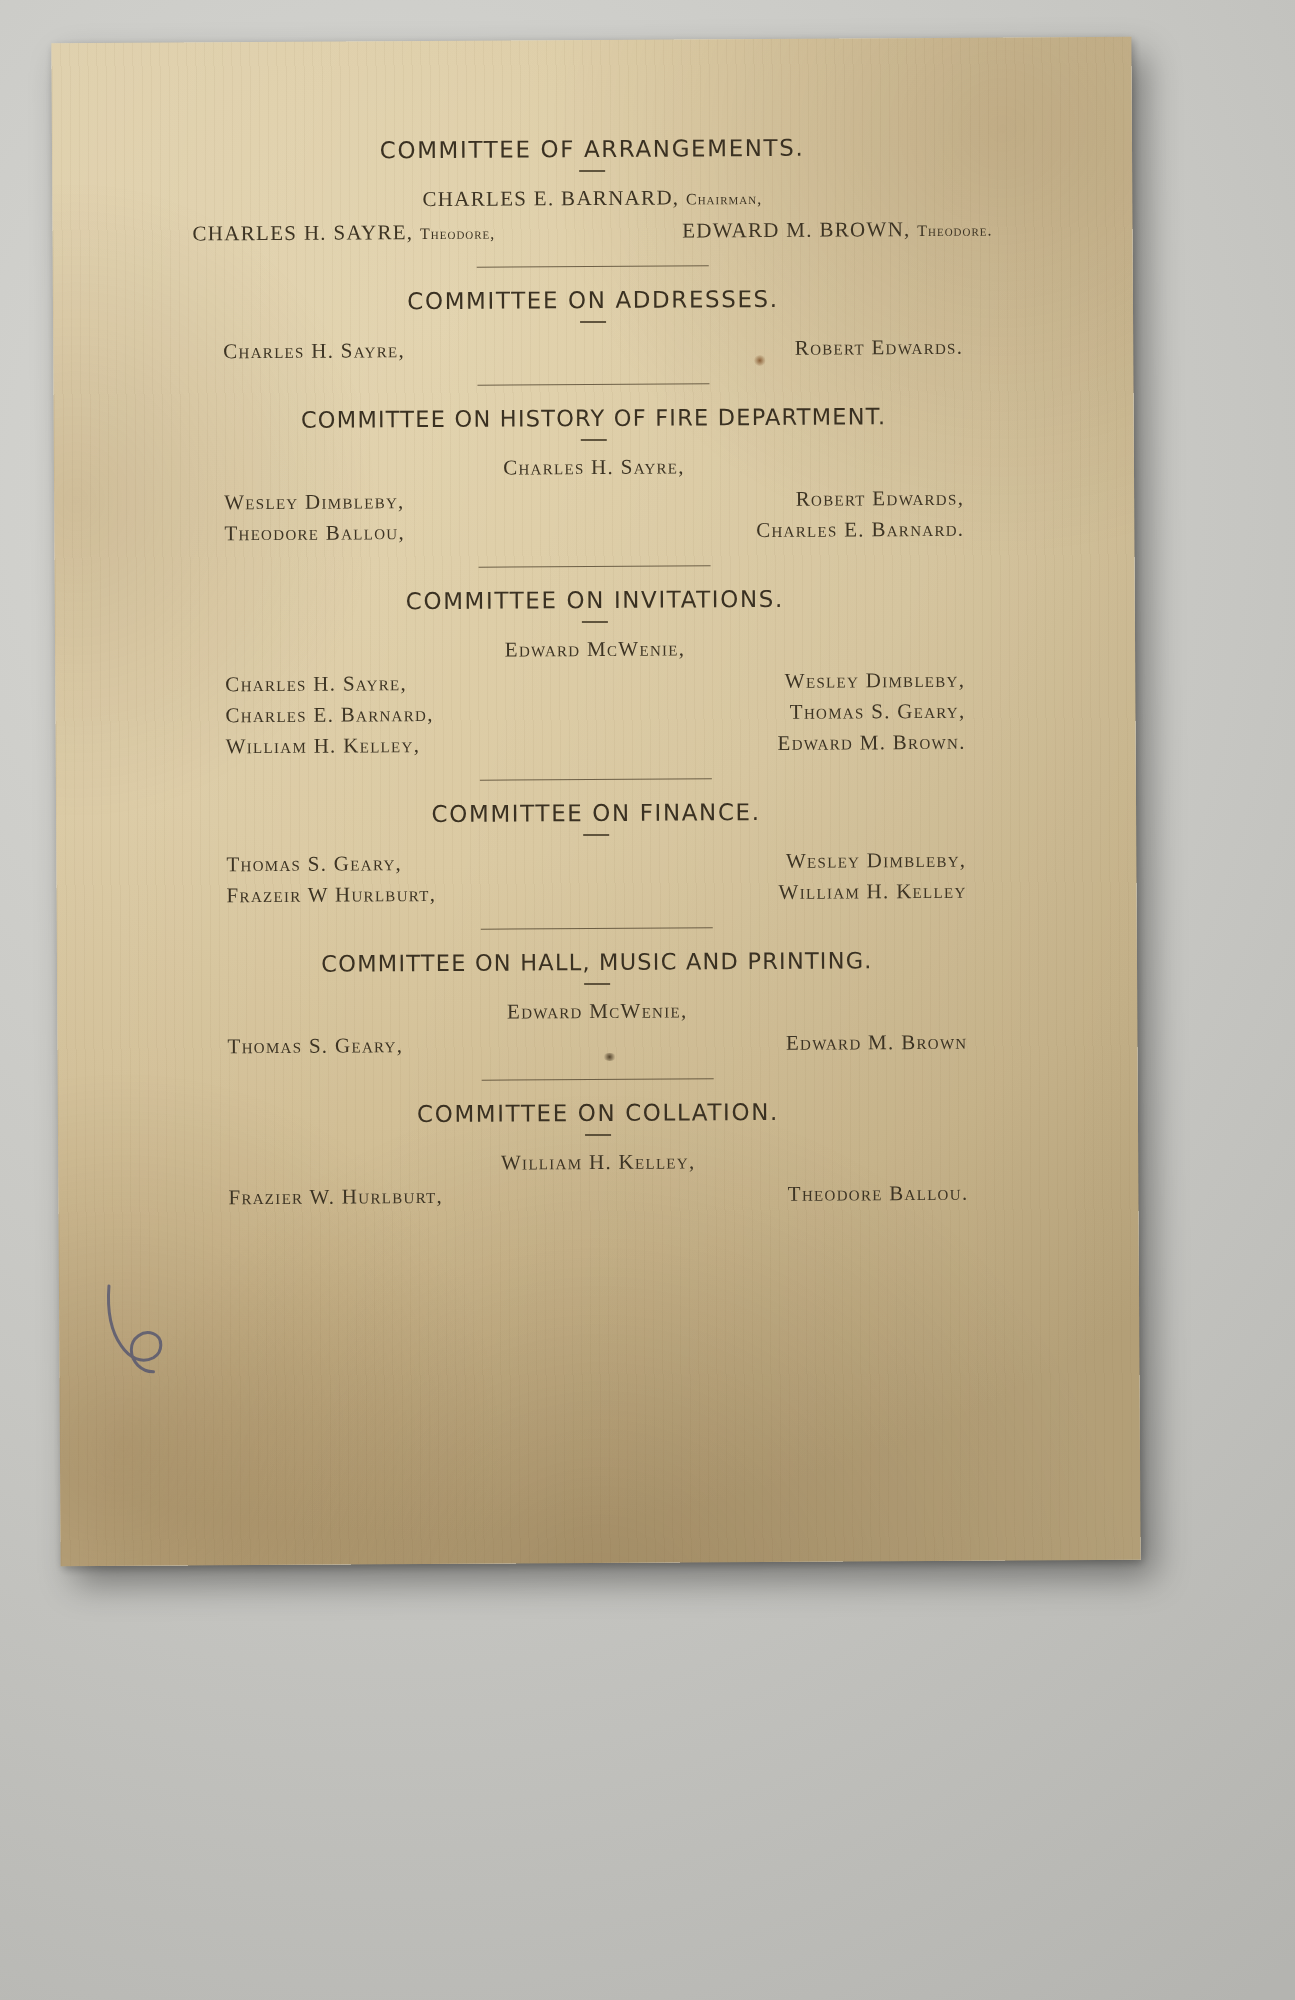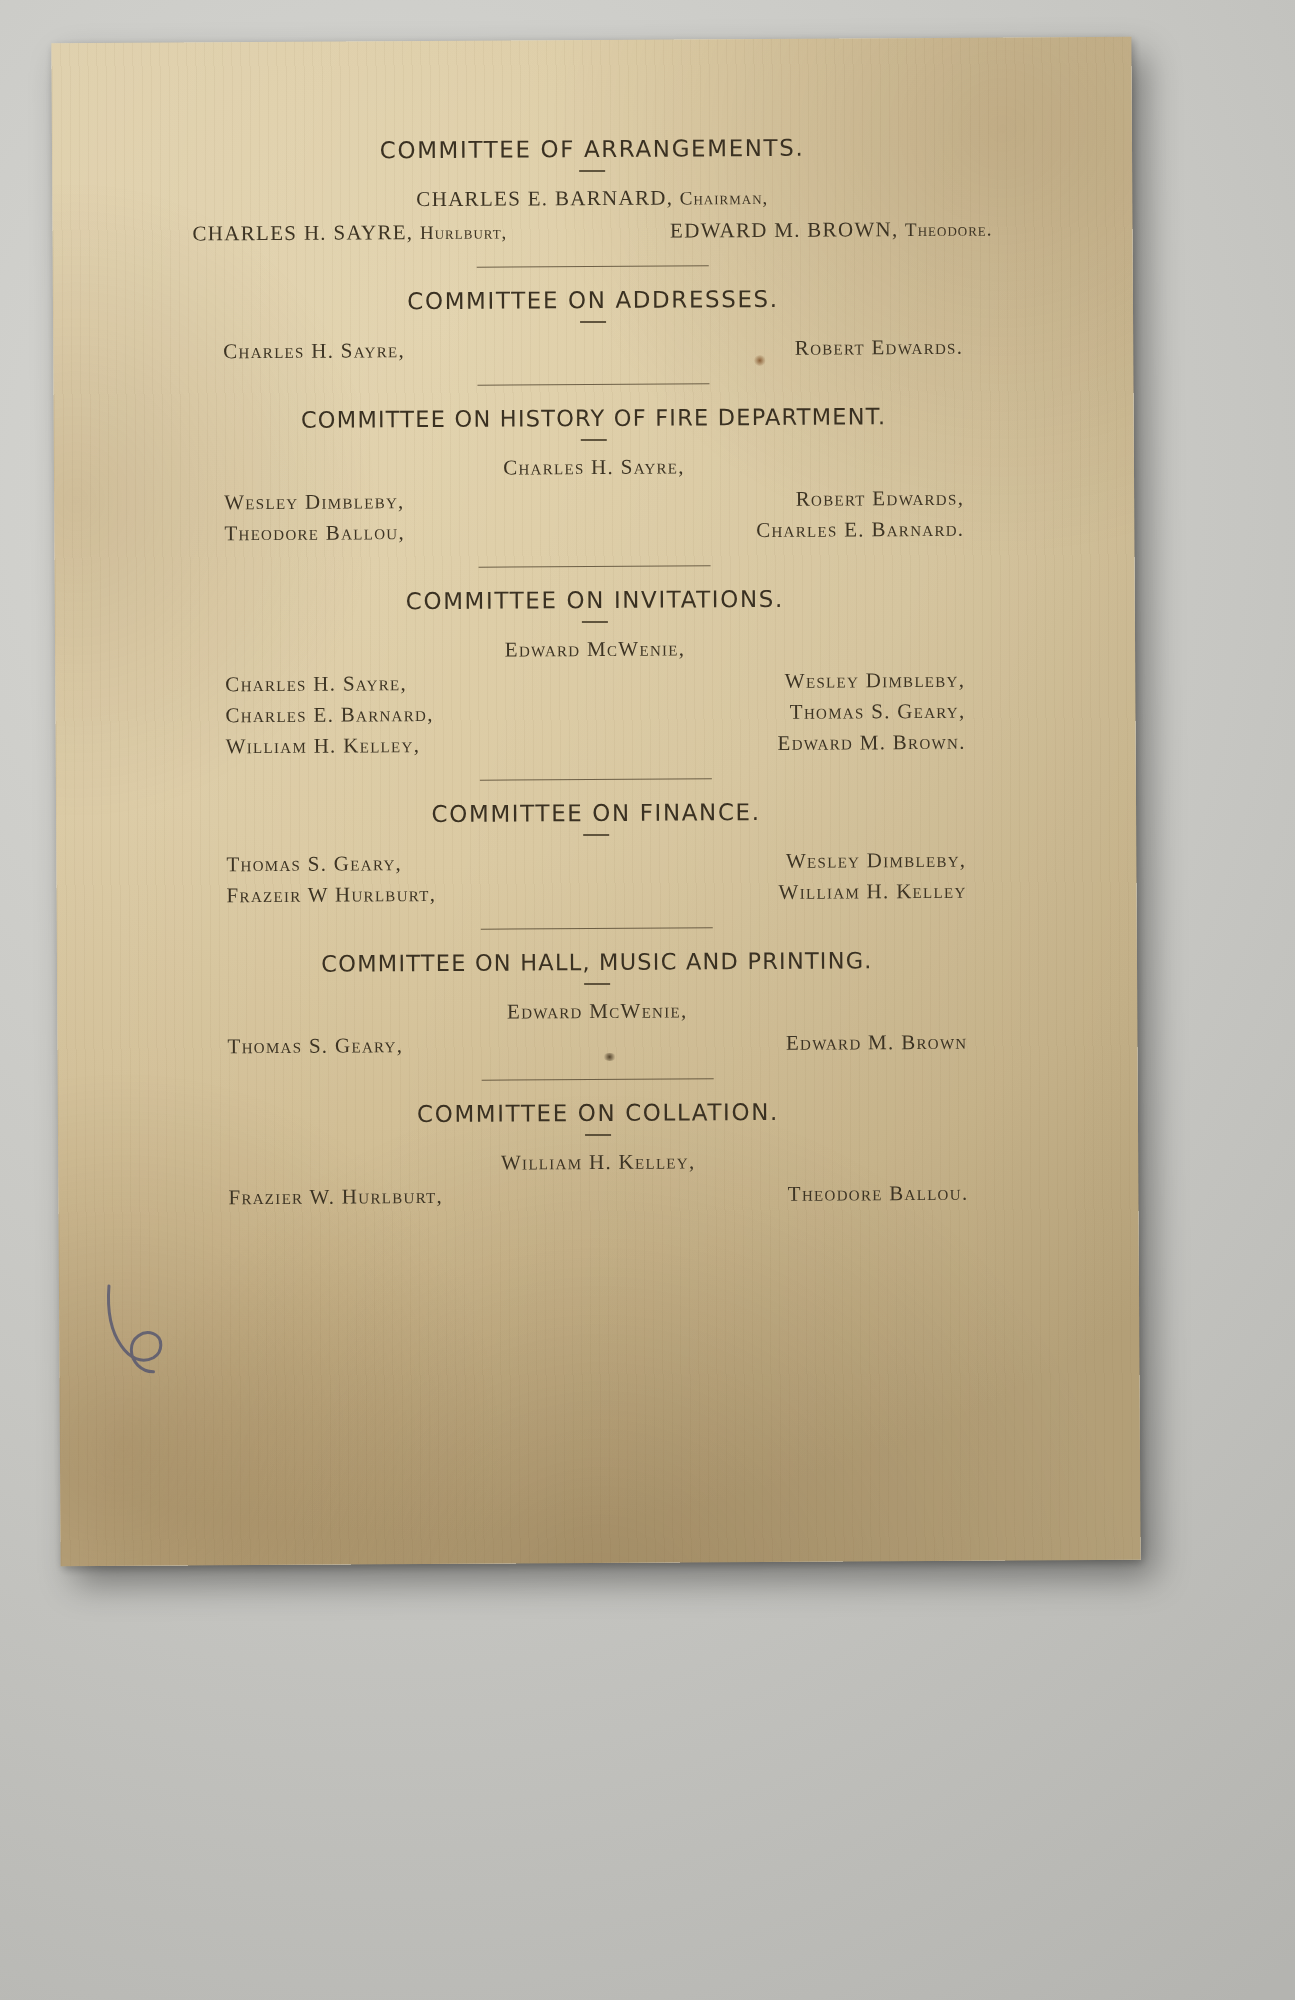--- a/index.html
+++ b/index.html
@@ -102,21 +102,21 @@
   
   .name {
     font-family: "Liberation Serif", serif;
     font-variant: small-caps;
     font-size: 21px;
     letter-spacing: 1.3px;
     color: #3d3424;
     white-space: nowrap;
   }
   .name .role {
-    font-size: 19px;
+    font-size: 16px;
     letter-spacing: 1px;
   }
 
   .center-line { margin: 4px 0 8px 0; }
 
   .pair {
     display: flex;
     justify-content: space-between;
     align-items: baseline;
     margin: 6px 0;
@@ -164,21 +164,21 @@
     <div class="blk">
       <div class="sect-title">COMMITTEE OF ARRANGEMENTS.</div>
       <div class="dash"></div>
       <div class="name center-line">
         <span>CHARLES E. BARNARD,</span>
         <span class="role">Chairman,</span>
       </div>
       <div class="pair wide">
         <div class="name">
           <span>CHARLES H. SAYRE,</span>
-          <span class="role">Hurlburt,</span>
+          <span class="role">Theodore,</span>
         </div>
         <div class="name">
           <span>EDWARD M. BROWN,</span>
           <span class="role">Theodore.</span>
         </div>
       </div>
     </div>
 
     <div class="rule"></div>
 

